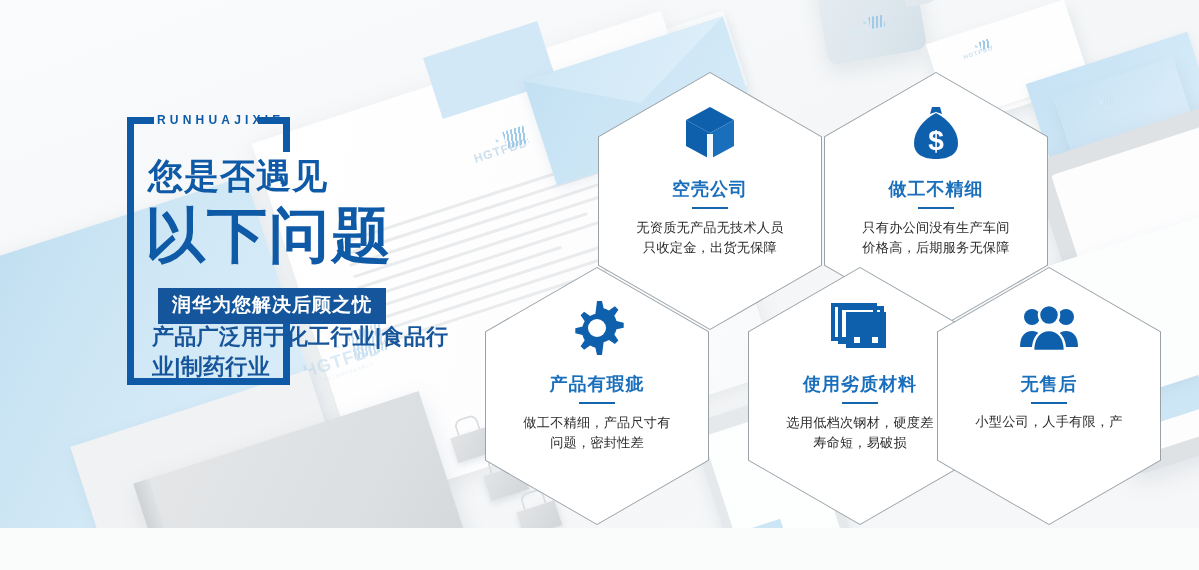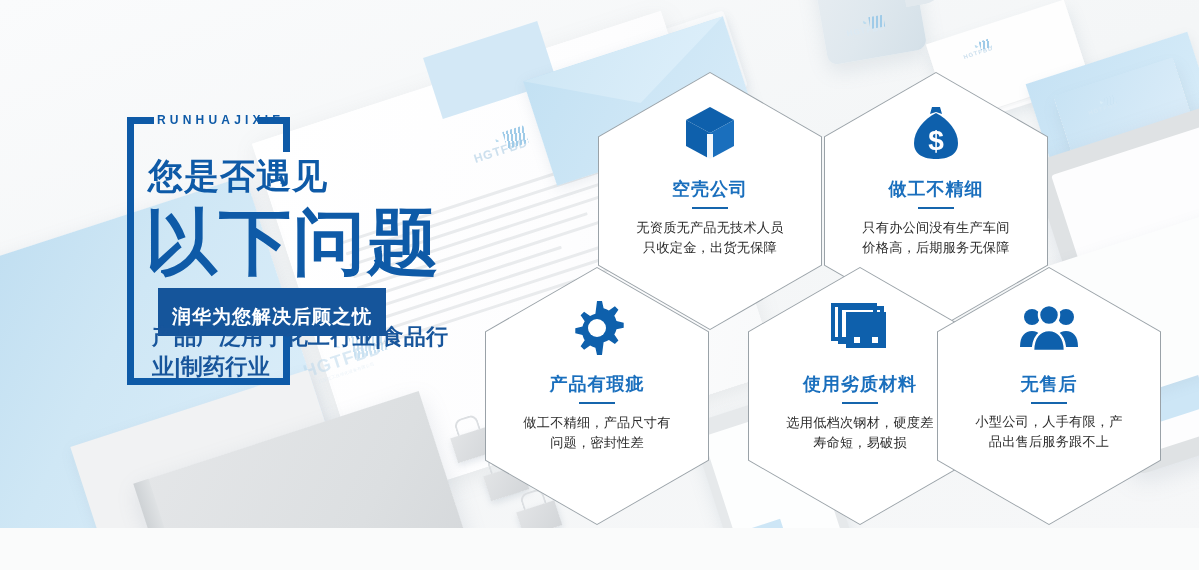--- a/index.html
+++ b/index.html
@@ -227,28 +227,28 @@
     position:absolute; left:157px; top:113px;
     font-size:12px; font-weight:bold; letter-spacing:4.2px; color:#0e5aa7;
   }
   .title-1 {
     position:absolute; left:148px; top:158px;
     font-size:35px; font-weight:bold; letter-spacing:1px; color:#0e5aa7;
     line-height:1;
   }
   .title-2 {
     position:absolute; left:145px; top:206px;
-    font-size:72px; font-weight:bold; letter-spacing:2px; color:#0e5aa7;
+    font-size:60px; font-weight:bold; letter-spacing:2px; color:#0e5aa7;
     line-height:1;
   }
   .subtitle-bar {
     position:absolute; left:158px; top:288px;
     background:#15559b; color:#ffffff;
     font-size:19px; font-weight:bold; letter-spacing:1px;
-    padding:16px 14px 6px 14px;
+    padding:4px 14px 6px 14px;
   }
   .subtitle-2 {
     position:absolute; left:152px; top:322px;
     font-size:22px; font-weight:bold; letter-spacing:.3px; color:#17559b;
   }
 
   
   .hexgrid { position:absolute; left:0; top:0; width:1199px; height:570px; }
 
   .hex {
@@ -518,19 +518,18 @@
             <circle cx="47" cy="14" r="8" fill="#0e60ac"></circle>
             <path d="M35 44 C35 33 40 28 47 28 C54 28 59 33 59 44 Z" fill="#0e60ac"></path>
             <circle cx="30" cy="12" r="10" fill="#0e60ac" stroke="#ffffff" stroke-width="2.5"></circle>
             <path d="M14 48 C14 34 21 27 30 27 C39 27 46 34 46 48 Z" fill="#0e60ac" stroke="#ffffff" stroke-width="2.5"></path>
           </svg>
         </div>
         <div class="hex-title">无售后</div>
         <div class="hex-rule"></div>
         <div class="hex-desc wide">
           <div>小型公司，人手有限，产</div>
-          <div>品出售后服务跟不上</div>
         </div>
       </div>
     </div>
 
   </div>
 </div>
 
 </body></html>

